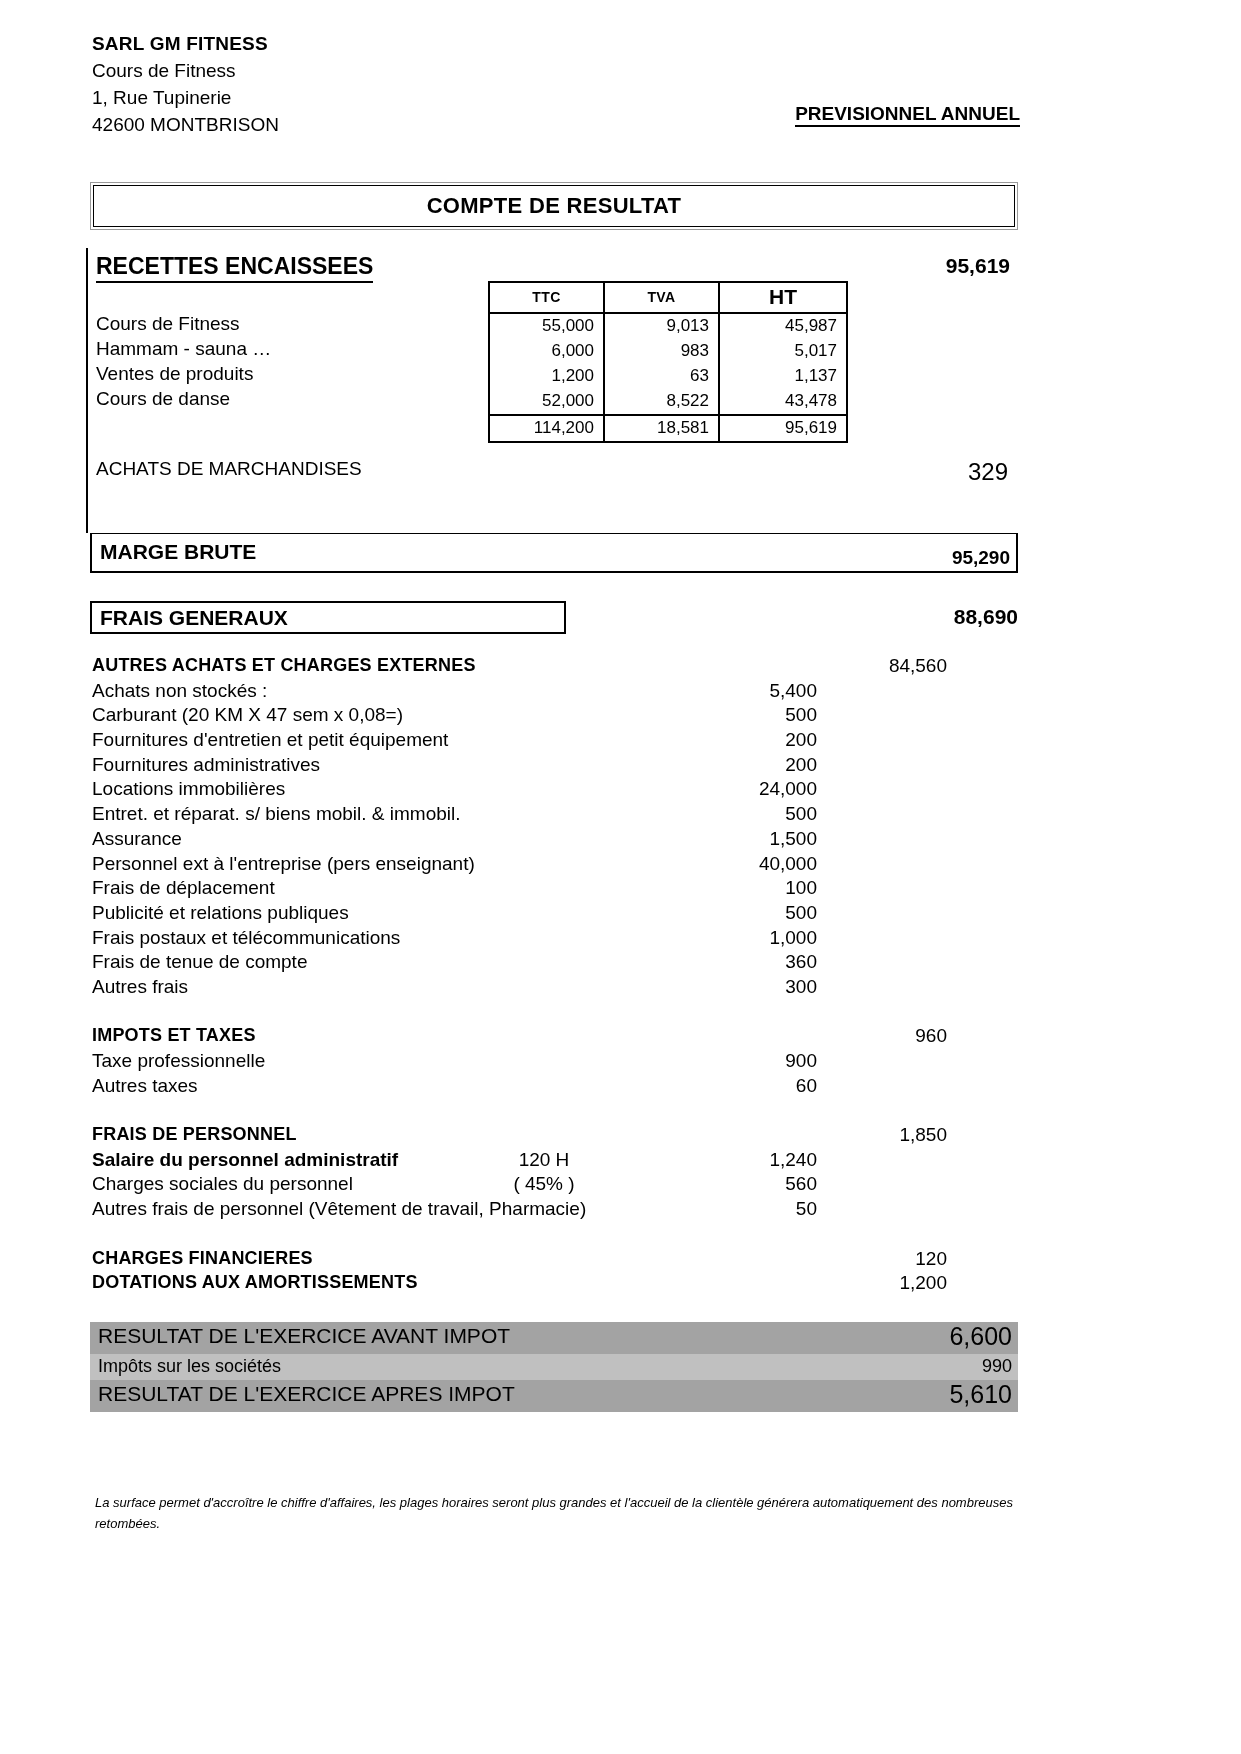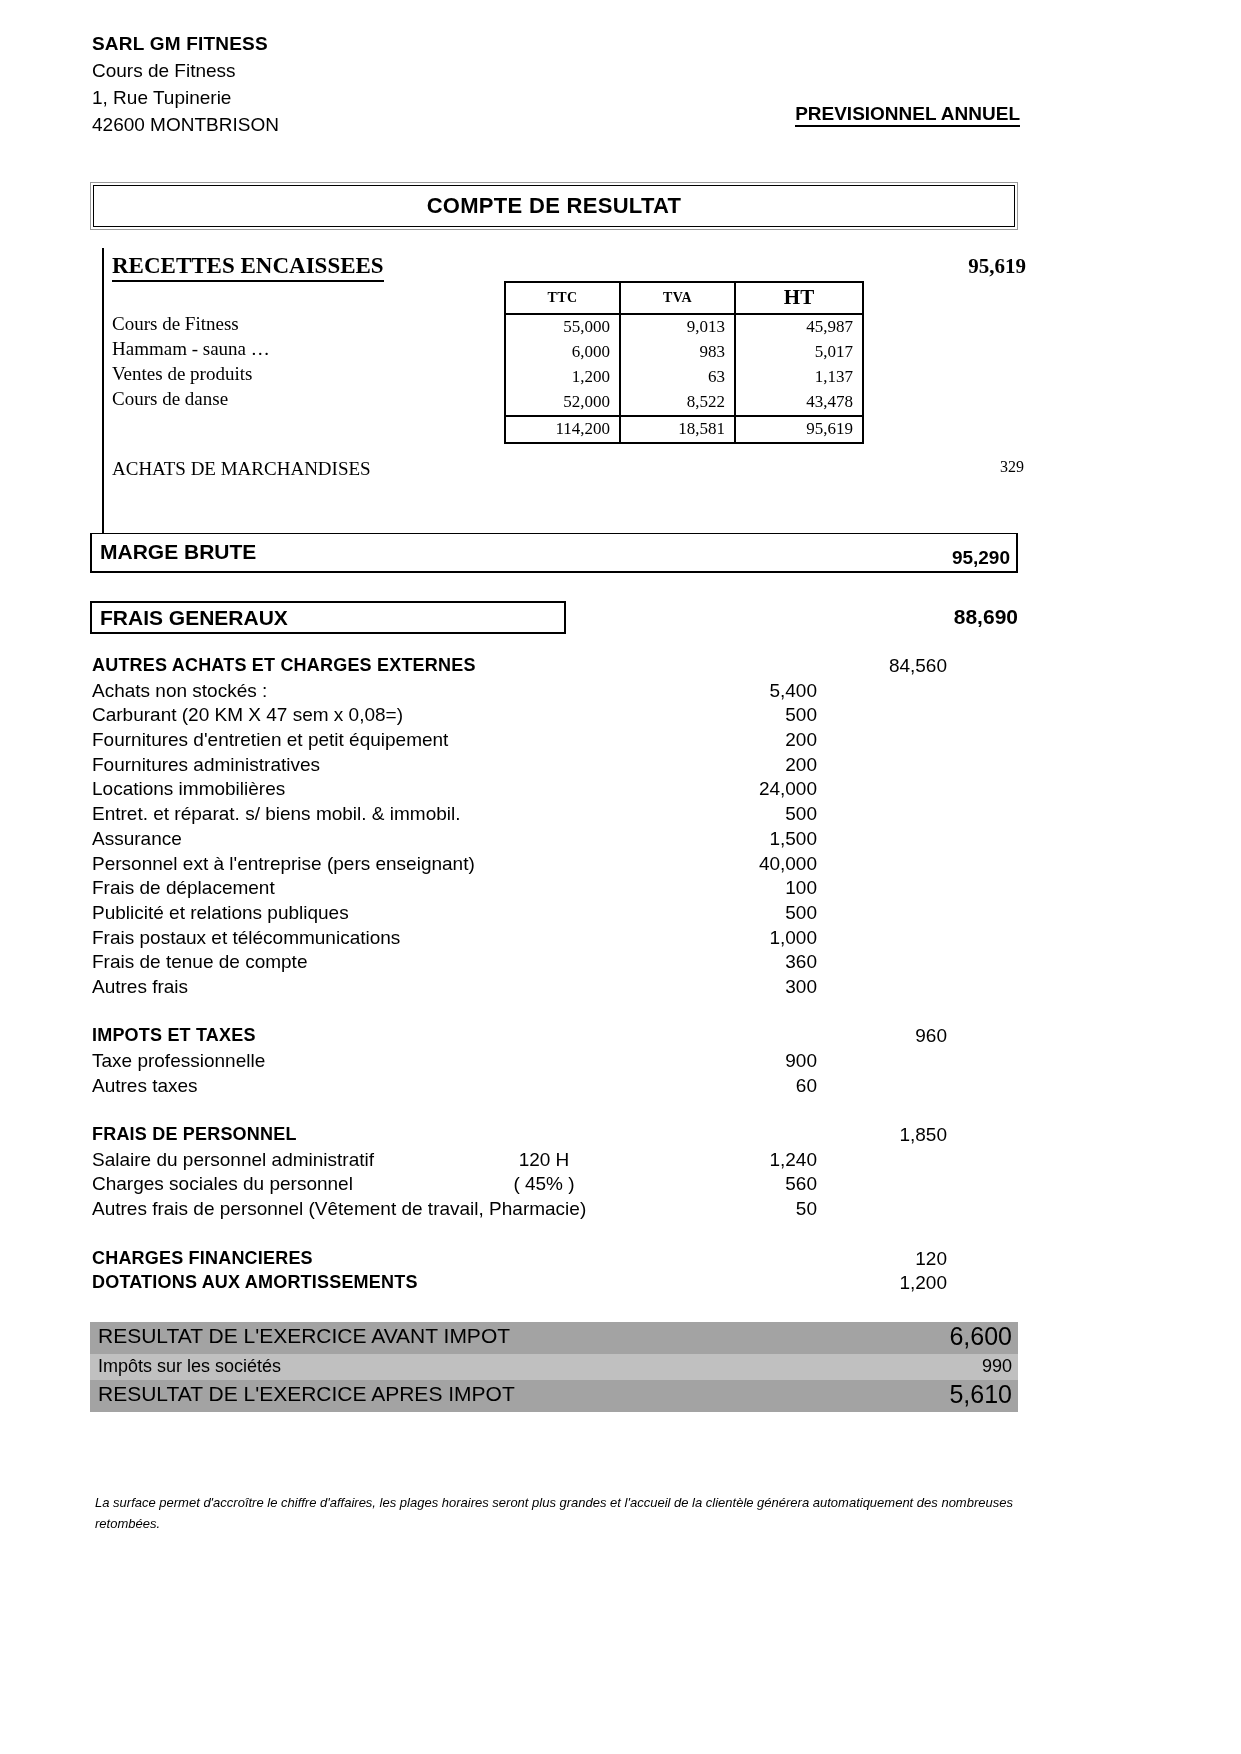--- a/index.html
+++ b/index.html
@@ -32,23 +32,22 @@
     border: 1px solid #9a9a9a; padding: 2px;
   }
   .title-box-inner {
     width: 100%; height: 100%;
     border: 1px solid #000; display: flex; align-items: center; justify-content: center;
   }
   .title-text { font-size: 22px; font-weight: bold; letter-spacing: .3px; }
 
   
   .recettes-block {
-    position: absolute; left: 102px; top: 248px; width: 928px; height: 285px;
+    position: absolute; left: 86px; top: 248px; width: 928px; height: 285px;
     border-left: 2px solid #000;
-    font-family: Liberation Serif, serif;
   }
   .recettes-title {
     position: absolute; left: 8px; top: 5px;
     font-size: 23px; font-weight: bold;
     border-bottom: 2px solid #000; padding-bottom: 1px;
   }
   .recettes-total {
     position: absolute; right: 4px; top: 6px;
     font-size: 21px; font-weight: bold;
   }
@@ -74,21 +73,21 @@
   .rev-table tr.first-body td { border-top: 2px solid #000; }
   .rev-table tr.last-body td { border-bottom: 2px solid #000; }
 
   .rev-labels { position: absolute; left: 8px; top: 63px; }
   .rev-label { font-size: 19px; height: 25px; line-height: 25px; white-space: nowrap; }
 
   .achats-line {
     position: absolute; left: 8px; top: 210px; width: 916px;
     font-size: 19px;
   }
-  .achats-line .v { position: absolute; right: 4px; top: 0; font-size: 16px; text-align: right; }
+  .achats-line .v { position: absolute; right: 4px; top: 0; font-size: 24px; text-align: right; }
 
   
   .marge-box {
     position: absolute; left: 90px; top: 533px; width: 928px; height: 40px;
     border: 2px solid #000; border-top: 1px solid #000;
   }
   .marge-label { position: absolute; left: 8px; top: 6px; font-size: 21px; font-weight: bold; }
   .marge-value { position: absolute; right: 6px; top: 13px; font-size: 19px; font-weight: bold; }
 
   
@@ -101,21 +100,21 @@
   .fg-total { position: absolute; left: 860px; top: 605px; width: 158px; text-align: right; font-size: 21px; font-weight: bold; }
 
   
   .rows { position: absolute; left: 92px; top: 655px; width: 930px; }
   .row { position: relative; height: 24.7px; }
   .row .lbl { position: absolute; left: 0; top: 0; font-size: 19px; white-space: nowrap; }
   .row .mid { position: absolute; left: 392px; top: 0; width: 120px; text-align: center; font-size: 19px; white-space: nowrap; }
   .row .v1  { position: absolute; left: 520px; top: 0; width: 205px; text-align: right; font-size: 19px; }
   .row .v2  { position: absolute; left: 690px; top: 0; width: 165px; text-align: right; font-size: 19px; }
   .row.head .lbl { font-weight: bold; font-size: 18px; letter-spacing: .2px; }
-  .row.bold .lbl { font-weight: normal; }
+  .row.bold .lbl { font-weight: bold; }
   .row.gap { height: 24.7px; }
 
   
   .res-row {
     position: absolute; left: 90px; width: 928px; height: 32px;
     background: #a3a3a3;
   }
   .res-row .lbl { position: absolute; left: 8px; top: 2px; font-size: 21px; }
   .res-row .val { position: absolute; right: 6px; top: 0px; font-size: 25px; }
   .imp-row { position: absolute; left: 90px; width: 928px; height: 26px; background: #c0c0c0; }

